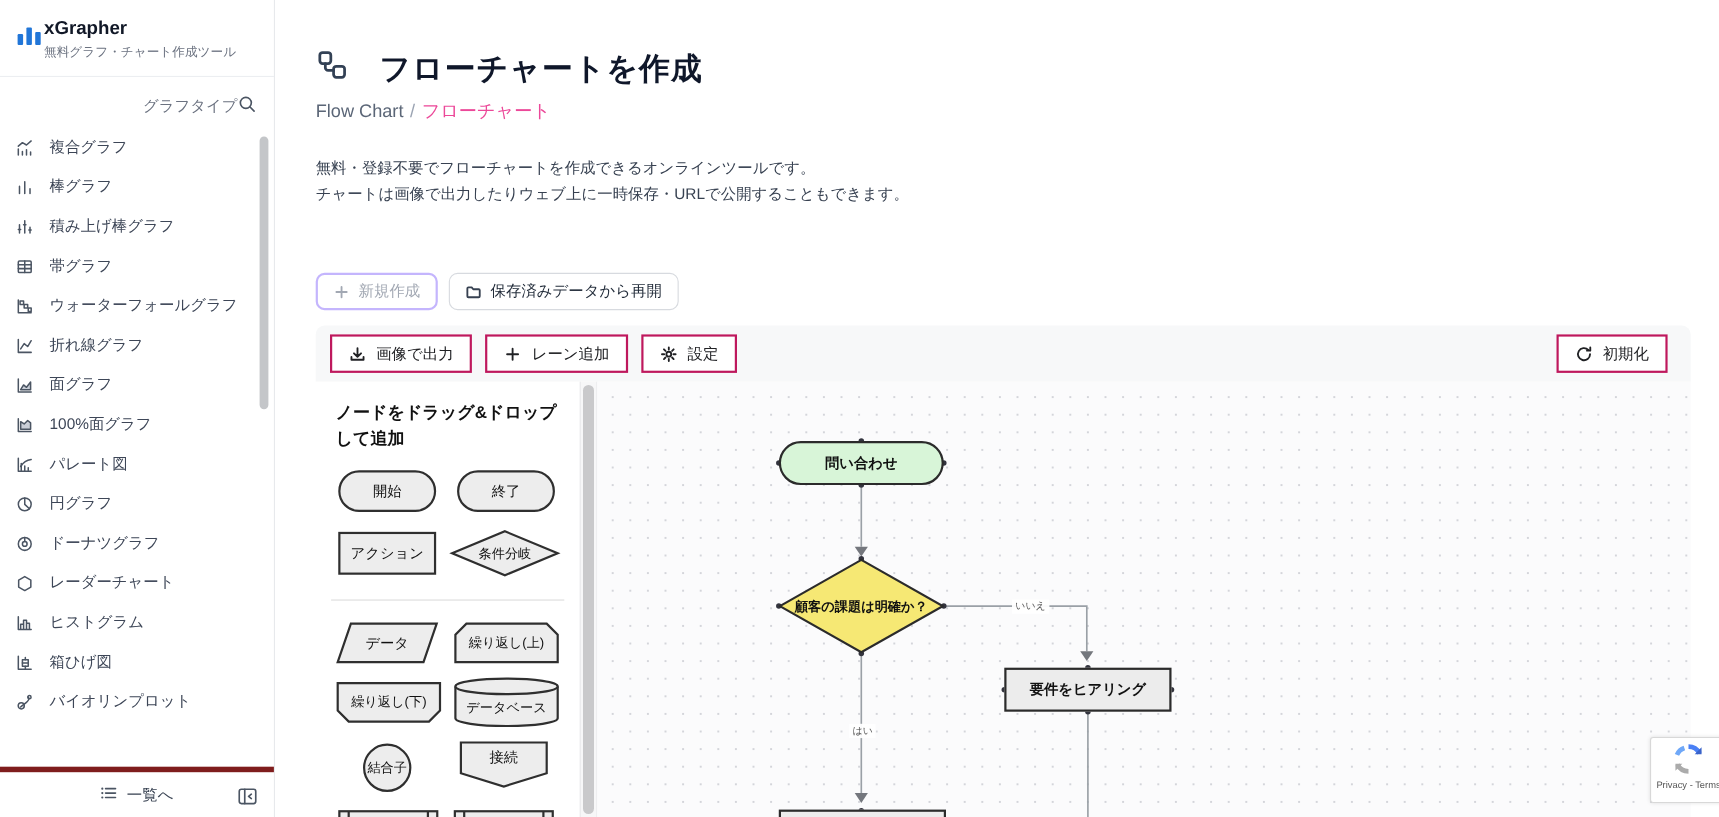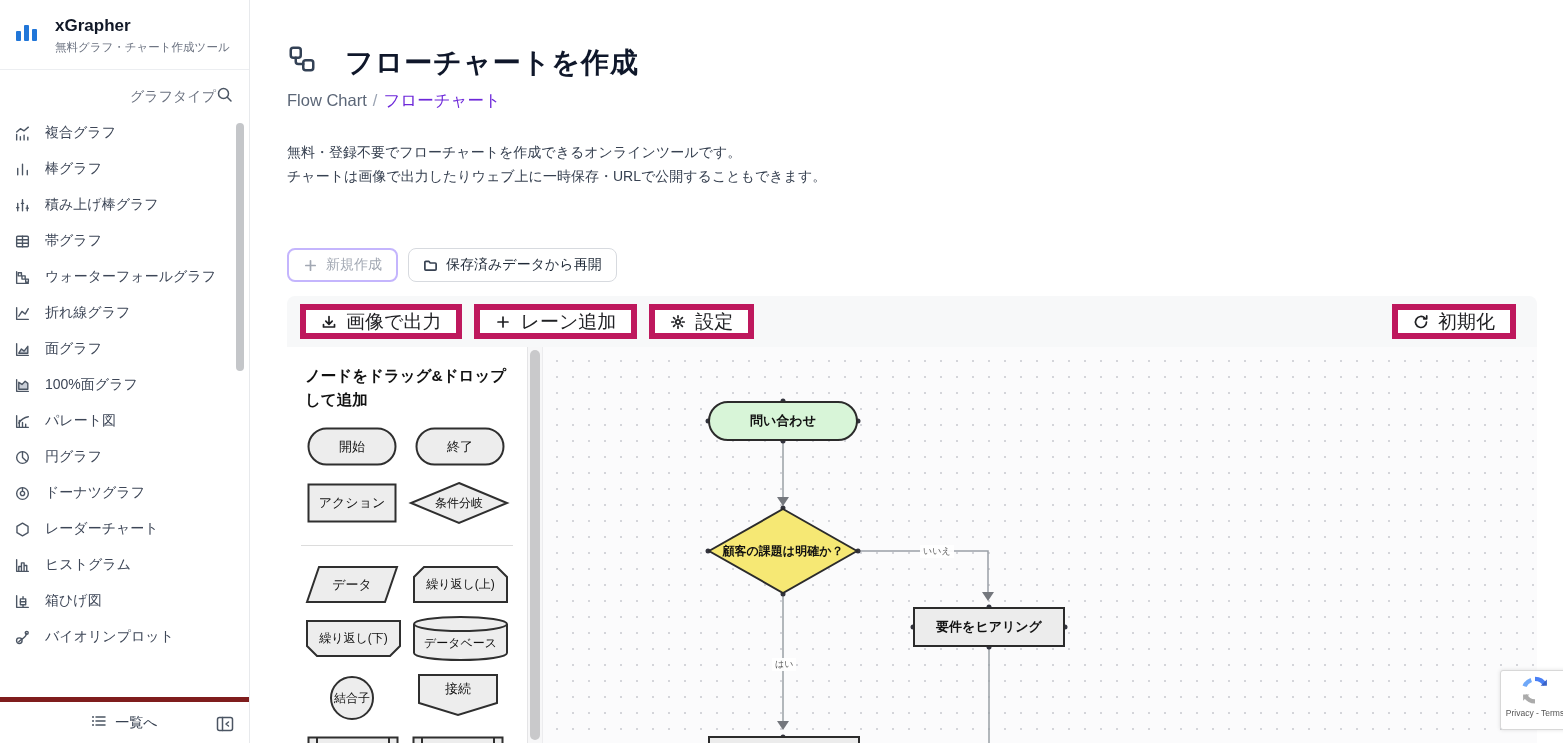--- a/index.html
+++ b/index.html
@@ -2,21 +2,21 @@
 <html><head>
 <meta charset="utf-8">
 <style>
   * { margin:0; padding:0; box-sizing:border-box; }
   html,body { width:1563px; height:743px; overflow:hidden; background:#fff;
     font-family:"Liberation Sans","DejaVu Sans",sans-serif; color:#1f2937; }
 
   
   .sidebar { position:absolute; left:0; top:0; width:250px; height:743px;
     background:#fff; border-right:1px solid #e7e9ec; display:flex; flex-direction:column; }
-  .logo-block { padding:16px 14px 14px 14px; display:flex; gap:15px; align-items:flex-start; }
+  .logo-block { padding:16px 14px 14px 14px; display:flex; gap:0; align-items:flex-start; }
   .logo-mark { width:26px; height:26px; margin-top:4px; }
   .logo-title { font-size:17px; font-weight:bold; color:#111827; }
   .logo-sub { font-size:11.5px; color:#6b7280; margin-top:4px; }
   .side-divider { border-top:1px solid #eceef1; }
   .section-head { display:flex; align-items:center; justify-content:flex-end;
     padding:16px 16px 8px 14px; }
   .section-title { font-size:14px; color:#6b7280; }
   .nav-list { flex:1; overflow:hidden; position:relative; }
   .nav-item { display:flex; align-items:center; gap:14px; height:36px; padding:0 14px;
     font-size:14px; color:#3d4657; cursor:pointer; }
@@ -34,37 +34,37 @@
 
   
   .main { position:absolute; left:250px; top:0; width:1313px; height:743px; }
   .page-title-row { position:absolute; left:37px; top:44px; display:flex; align-items:flex-start; gap:28px; }
   .title-icon svg { width:30px; height:30px; stroke:#334155; fill:none; stroke-width:2;
     stroke-linecap:round; stroke-linejoin:round; }
   .page-title { font-size:28px; font-weight:bold; color:#0f172a; letter-spacing:1px; }
   .breadcrumb { position:absolute; left:37px; top:90px; font-size:16.5px; }
   .crumb-root { color:#5b6677; }
   .crumb-sep { color:#9aa3b2; margin:0 6px; }
-  .crumb-cur { color:#6d28d9; }
+  .crumb-cur { color:#ec4899; }
   .descr { position:absolute; left:37px; top:140px; font-size:14px; color:#374151; line-height:24px; }
 
   .action-row { position:absolute; left:37px; top:248px; display:flex; gap:10px; }
   .btn { display:flex; align-items:center; gap:8px; background:#fff; border:1px solid #d7dadf;
     border-radius:8px; height:34px; padding:0 14px; font-size:14px; color:#1f2937; cursor:pointer; }
   .btn svg { width:15px; height:15px; stroke:#374151; fill:none; stroke-width:1.8;
     stroke-linecap:round; stroke-linejoin:round; }
   .btn-new { border:2px solid #c4b5fd; color:#a2a8b3; }
   .btn-new svg { stroke:#a2a8b3; }
 
   
   .editor { position:absolute; left:37px; top:296px; width:1250px; height:447px; }
   .toolbar { position:absolute; left:0; top:0; width:1250px; height:51px; background:#f7f8f9;
     border-radius:8px 8px 0 0; display:flex; align-items:center; padding:0 21px 0 13px; gap:12px; }
-  .tbtn { display:flex; align-items:center; gap:9px; background:#fff; border:6px solid #be185d;
-    border-radius:0; height:35px; padding:0 15px; font-size:19px; color:#202124; cursor:pointer; }
+  .tbtn { display:flex; align-items:center; gap:9px; background:#fff; border:2px solid #be185d;
+    border-radius:0; height:35px; padding:0 15px; font-size:14px; color:#202124; cursor:pointer; }
   .tbtn svg { width:16px; height:16px; stroke:#202124; fill:none; stroke-width:1.7;
     stroke-linecap:round; stroke-linejoin:round; }
   .tbtn-reset { margin-left:auto; }
 
   .editor-body { position:absolute; left:0; top:51px; width:1250px; height:396px; display:flex; }
   .palette { width:241px; background:#fff; border-right:1px solid #e4e4e6; position:relative;
     overflow:hidden; flex:0 0 241px; }
   .palette-heading { position:absolute; left:18px; top:17px; width:202px; font-size:15.5px;
     font-weight:bold; color:#111; line-height:24px; }
   .pshape { position:absolute; cursor:grab; }

